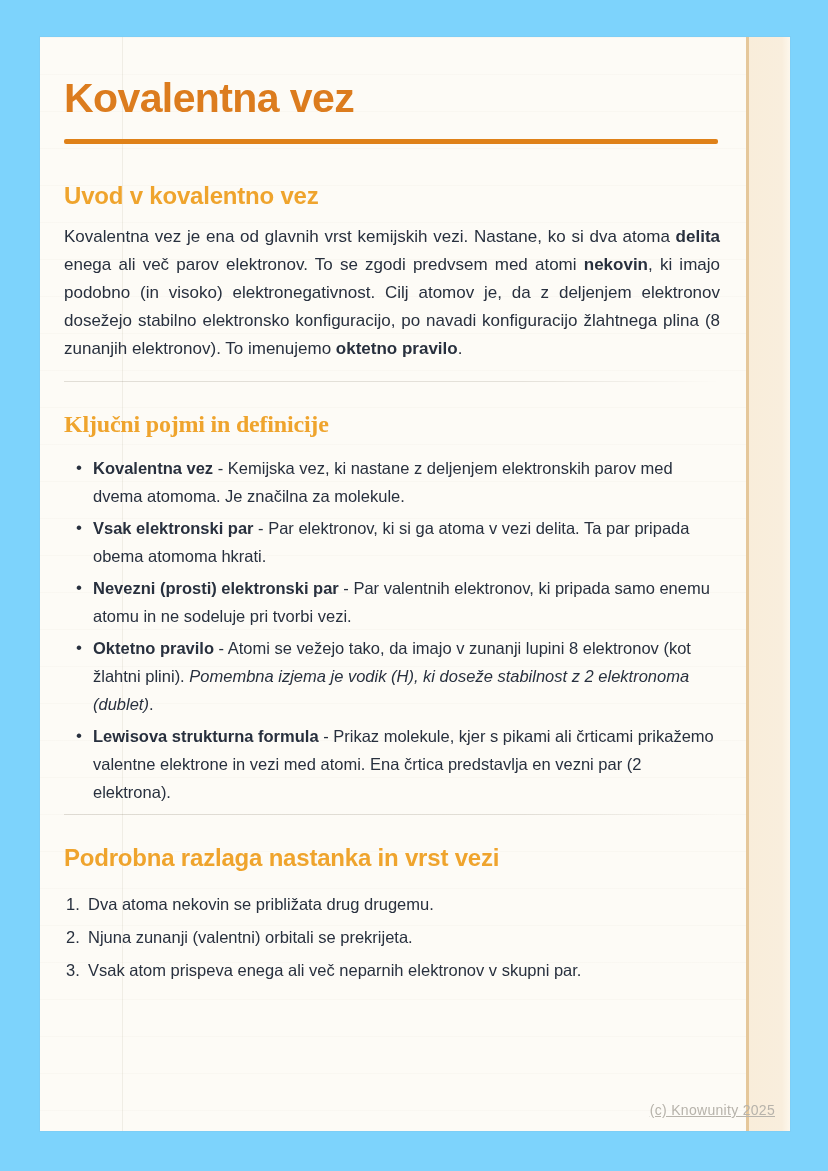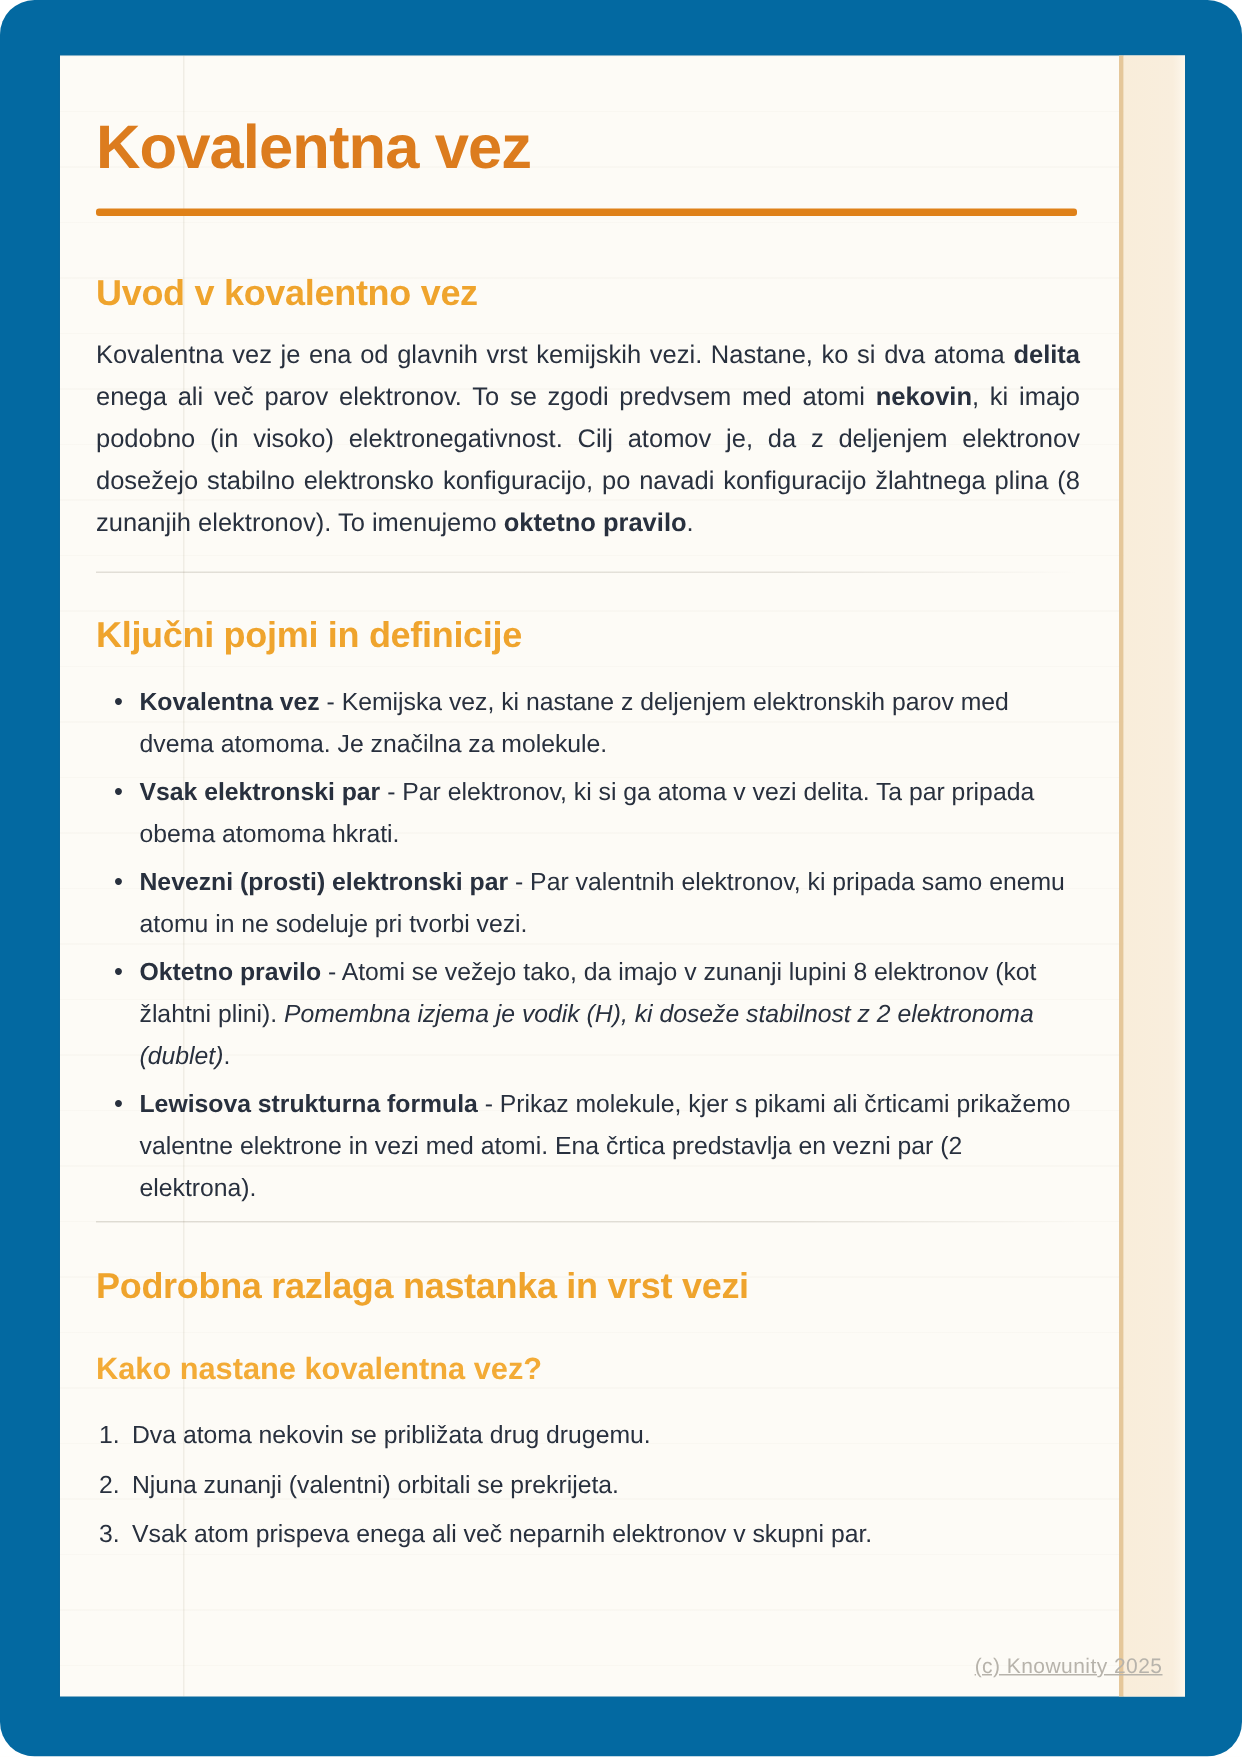--- a/index.html
+++ b/index.html
@@ -8,23 +8,22 @@
     background: #ffffff;
     width: 828px;
     height: 1171px;
     font-family: "Liberation Sans", "DejaVu Sans", sans-serif;
     -webkit-font-smoothing: antialiased;
   }
   .stage {
     position: relative;
     width: 828px;
     height: 1171px;
-    background: #0369a1;
+    background: #7dd3fc;
     overflow: hidden;
-    border-radius: 23px;
   }
   .paper {
     position: absolute;
     left: 40px;
     top: 37px;
     width: 750px;
     height: 1094px;
     background: #fdfbf6;
     background-image: repeating-linear-gradient(
       to bottom,
@@ -76,21 +75,21 @@
   }
   h2.section-heading {
     margin: 0;
     font-size: 24px;
     line-height: 30px;
     font-weight: 700;
     letter-spacing: -0.2px;
     color: #efa42d;
   }
   h2.mt-intro  { margin-top: 37px; }
-  h2.mt-terms  { margin-top: 27px; }
+  h2.mt-terms  { margin-top: 27px; font-family: Liberation Serif, serif; }
   h2.mt-detail { margin-top: 28px; }
   h3.sub-heading {
     margin: 26px 0 0 0;
     font-size: 20.5px;
     line-height: 27px;
     font-weight: 700;
     color: #f3ab36;
   }
   p.body-par {
     margin: 12px 0 0 0;
@@ -189,21 +188,20 @@
           <li><span class="b">Vsak elektronski par</span><span> - Par elektronov, ki si ga atoma v vezi delita. Ta par pripada obema atomoma hkrati.</span></li>
           <li><span class="b">Nevezni (prosti) elektronski par</span><span> - Par valentnih elektronov, ki pripada samo enemu atomu in ne sodeluje pri tvorbi vezi.</span></li>
           <li><span class="b">Oktetno pravilo</span><span> - Atomi se vežejo tako, da imajo v zunanji lupini 8 elektronov (kot žlahtni plini). </span><span class="i">Pomembna izjema je vodik (H), ki doseže stabilnost z 2 elektronoma (dublet)</span><span>.</span></li>
           <li><span class="b">Lewisova strukturna formula</span><span> - Prikaz molekule, kjer s pikami ali črticami prikažemo valentne elektrone in vezi med atomi. Ena črtica predstavlja en vezni par (2 elektrona).</span></li>
         </ul>
 
       <div class="divider d2"></div>
 
       <h2 class="section-heading mt-detail">Podrobna razlaga nastanka in vrst vezi</h2>
 
-      <h3 class="sub-heading">Kako nastane kovalentna vez?</h3>
 
       <ol class="steps-list">
           <li>Dva atoma nekovin se približata drug drugemu.</li>
           <li>Njuna zunanji (valentni) orbitali se prekrijeta.</li>
           <li>Vsak atom prispeva enega ali več neparnih elektronov v skupni par.</li>
         </ol>
     </div>
 
     <div class="watermark">(c) Knowunity 2025</div>
   </div>

